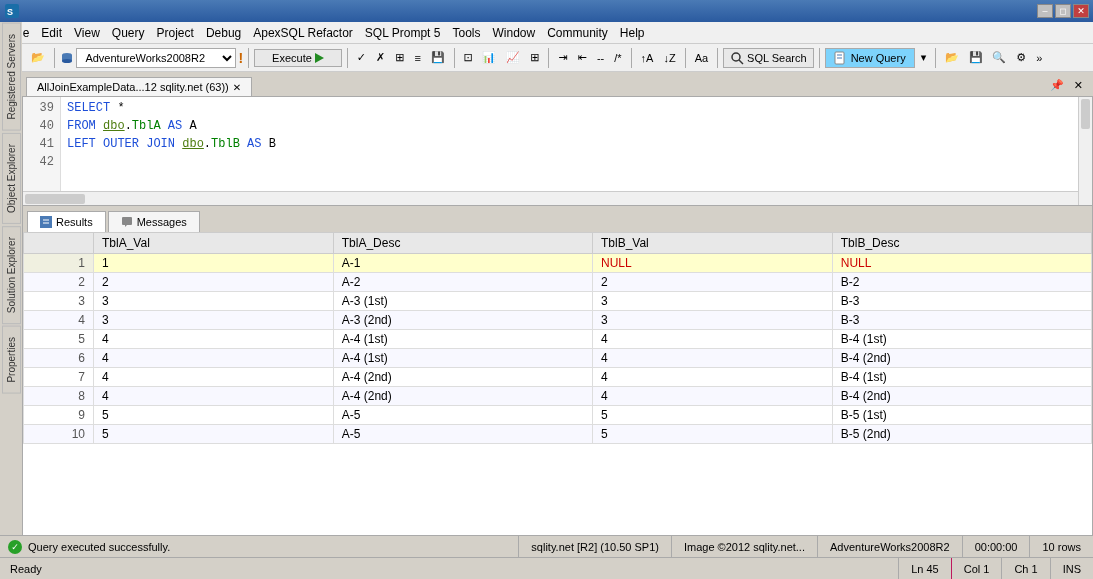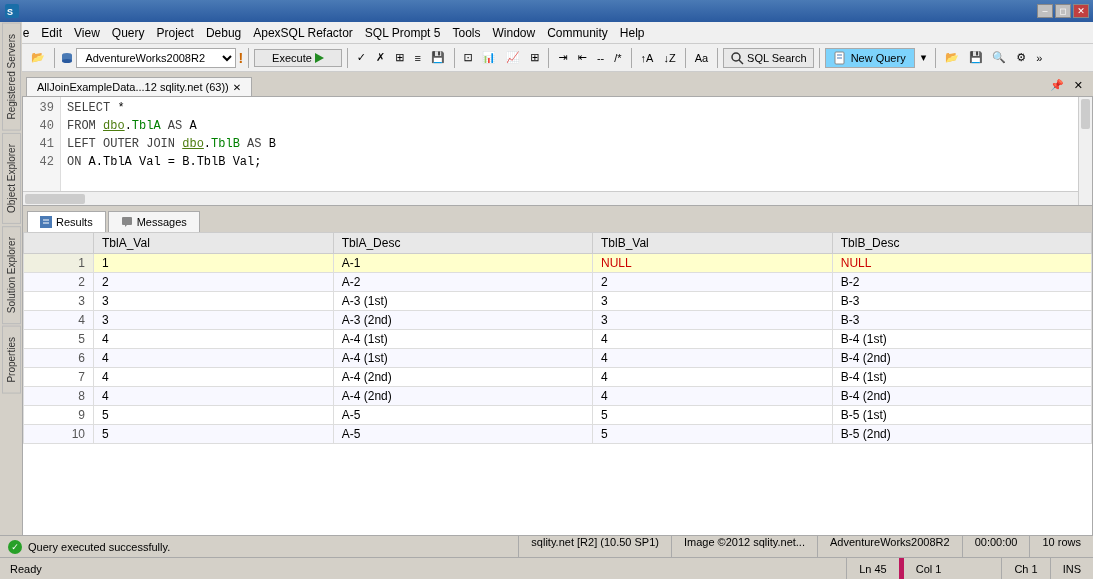--- a/index.html
+++ b/index.html
@@ -41,21 +41,21 @@
     
     #editor-area { background: white; flex: 0 0 110px; border: 1px solid #aaa; overflow: hidden; position: relative; }
     #editor-scroll { position: absolute; right: 0; top: 0; bottom: 0; width: 14px; background: #f0f0f0; border-left: 1px solid #ccc; }
     #editor-hscroll { position: absolute; bottom: 0; left: 0; right: 14px; height: 14px; background: #f0f0f0; border-top: 1px solid #ccc; }
 
     #line-numbers { position: absolute; left: 0; top: 0; bottom: 14px; width: 38px; background: #f5f5f5; border-right: 1px solid #ddd; padding-top: 2px; }
     .line-num { height: 18px; text-align: right; padding-right: 6px; font-family: 'Courier New', monospace; font-size: 12px; color: #666; display: flex; align-items: center; justify-content: flex-end; }
 
     #code-area { position: absolute; left: 38px; top: 0; right: 14px; bottom: 14px; padding: 2px 6px; font-family: 'Courier New', monospace; font-size: 12px; line-height: 18px; overflow: hidden; }
     .code-line { height: 18px; display: flex; align-items: center; white-space: pre; }
-    .kw { color: #404040; }
+    .kw { color: #1d4ed8; }
     .tbl { color: #008000; }
     .obj { color: #4d7c0f; text-decoration: underline; }
 
     
     #results-area { flex: 1; display: flex; flex-direction: column; border: 1px solid #aaa; border-top: none; overflow: hidden; }
     #result-tabs { background: #d4d0c8; height: 26px; display: flex; align-items: flex-end; padding: 0 4px; gap: 2px; }
     .result-tab { background: #f5f5f5; border: 1px solid #aaa; border-bottom: none; padding: 4px 12px; font-size: 11px; cursor: pointer; display: flex; align-items: center; gap: 4px; }
     .result-tab.active { background: white; border-bottom-color: white; }
 
     #result-content { flex: 1; background: white; overflow: auto; }
@@ -69,21 +69,21 @@
     tr:nth-child(odd) td { background: #ffffff; }
     tr:nth-child(even) td { background: #f8f8ff; }
     tr.highlight-row td { background: #ffffcc; }
     tr.highlight-row .row-num-col { background: #f0f0e0; }
     .null-val { color: #cc0000; }
 
     
     #info-bar { position: absolute; bottom: 0; left: 22px; right: 0; height: 22px; background: #d4d0c8; border-top: 1px solid #aaa; display: flex; align-items: center; font-size: 11px; }
     .info-left { flex: 1; padding-left: 8px; display: flex; align-items: center; gap: 6px; }
     .info-sections { display: flex; height: 100%; margin-left: auto; }
-    .info-section { border-left: 1px solid #aaa; padding: 0 12px; display: flex; }
+    .info-section { border-left: 1px solid #aaa; padding: 0 12px; display: flex; align-items: center; }
     .small-btn { padding: 1px 3px; border: 1px solid transparent; cursor: pointer; font-size: 11px; background: transparent; }
 
     .excl-mark { color: #cc6600; font-weight: bold; font-size: 14px; }
   </style>
 </head>
 <body>
 
 <div id="title-bar">
   <span style="width:16px;height:16px;margin-right:6px;display:inline-flex;align-items:center;justify-content:center;">
     <svg width="16" height="16" viewBox="0 0 16 16">
@@ -214,23 +214,20 @@
     </div>
     <div id="code-area">
       <div class="code-line">
         <span class="kw">SELECT</span>&nbsp;<span>*</span>
       </div>
       <div class="code-line">
         <span class="kw">FROM</span>&nbsp;<span class="obj">dbo</span>.<span class="tbl">TblA</span>&nbsp;<span class="kw">AS</span>&nbsp;<span>A</span>
       </div>
       <div class="code-line">
         <span class="kw">LEFT OUTER JOIN</span>&nbsp;<span class="obj">dbo</span>.<span class="tbl">TblB</span>&nbsp;<span class="kw">AS</span>&nbsp;<span>B</span>
-      </div>
-      <div class="code-line">
-        <span class="kw">ON</span>&nbsp;<span>A.TblA Val = B.TblB Val;</span>
       </div>
     </div>
     <div id="editor-scroll">
       <div style="height:30px;background:#ccc;margin:2px;border-radius:2px;"></div>
     </div>
     <div id="editor-hscroll">
       <div style="width:60px;height:10px;background:#ccc;margin:2px;border-radius:2px;display:inline-block;"></div>
     </div>
   </div>
 
@@ -364,17 +361,17 @@
   </div>
 </div>
 
 <div style="position:absolute;bottom:0;left:0;width:22px;height:22px;background:#d4d0c8;border-top:1px solid #aaa;"></div>
 <div style="position:absolute;bottom:0;left:0;right:0;height:0;"></div>
 
 <div style="position: absolute; bottom: 0px; left: 0px; right: 0px; height: 22px; background: rgb(212, 208, 200); border-top: 1px solid rgb(170, 170, 170); display: flex; align-items: center; font-size: 11px;">
   <span style="padding:0 10px;">Ready</span>
   <div style="margin-left:auto;display:flex;height:100%;">
     <div style="border-left:1px solid #aaa;padding:0 12px;display:flex;align-items:center;">Ln 45</div>
-    <div style="border-left:5px solid #be185d;padding:0 12px;display:flex;align-items:center;">Col 1</div>
-    <div style="border-left:1px solid #aaa;padding:0 12px;display:flex;align-items:center;margin-left:48px;">Ch 1</div>
+    <div style="border-left:1px solid #be185d;padding:0 12px;display:flex;align-items:center;">Col 1</div>
+    <div style="border-left:1px solid #aaa;padding:0 12px;display:flex;align-items:center;">Ch 1</div>
     <div style="border-left:1px solid #aaa;padding:0 12px;display:flex;align-items:center;">INS</div>
   </div>
 </div>
 
 </body></html>

